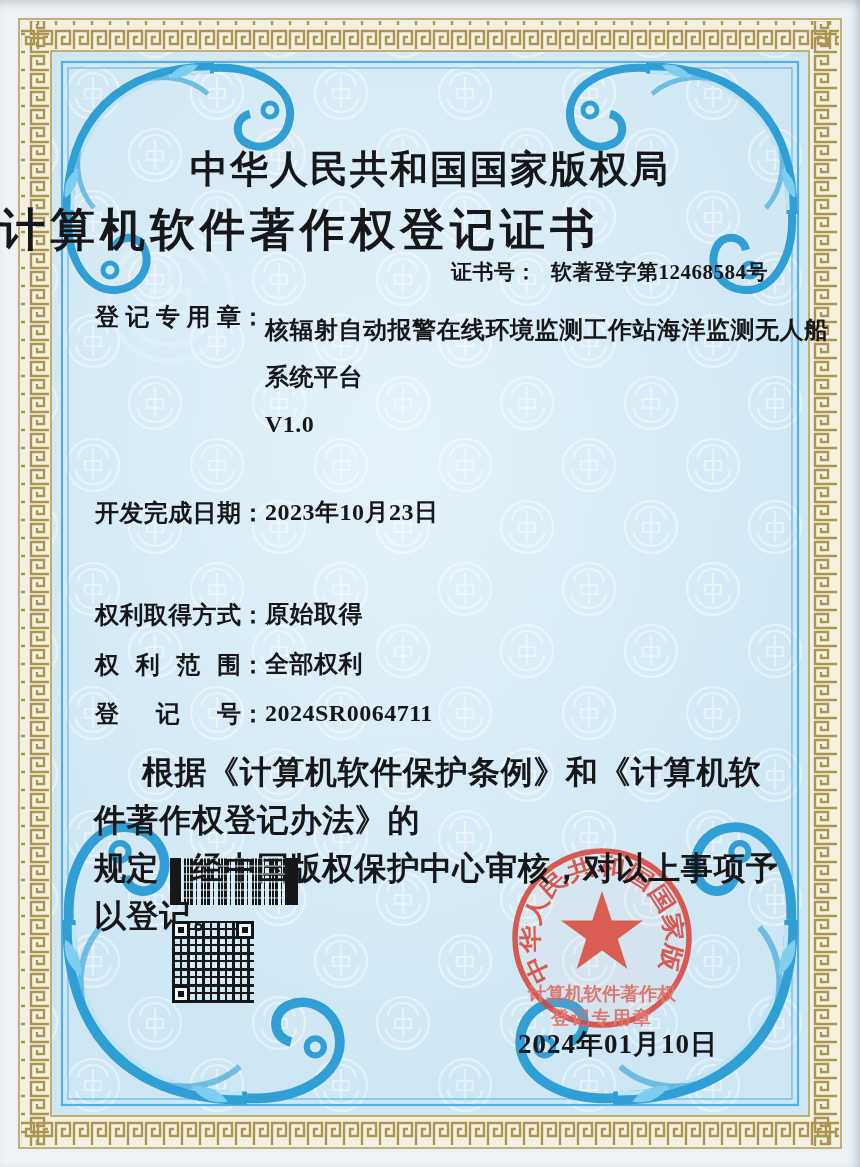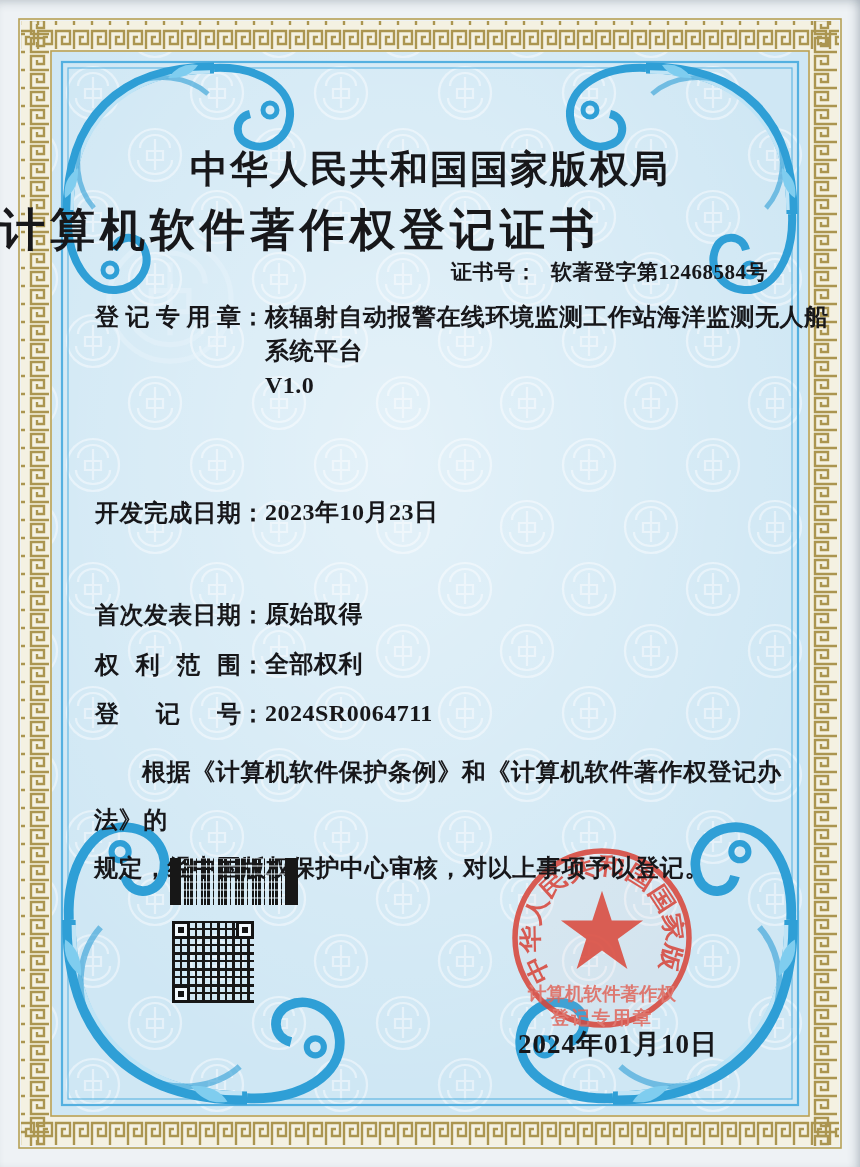--- a/index.html
+++ b/index.html
@@ -35,25 +35,25 @@
   }
   .colon{
     display:inline-block;vertical-align:top;
     font-family:"Liberation Sans","DejaVu Sans",sans-serif;
     font-weight:700;line-height:33px;
   }
   .val{
     position:absolute;left:170px;top:0;white-space:nowrap;
     font-weight:600;line-height:33px;letter-spacing:.5px;
   }
-  .val .vline{line-height:34px;}
+  .val .vline{line-height:34px;margin-top:13px;}
 
   .statement{
     position:absolute;left:94px;top:748px;width:692px;
-    font-size:24px;font-weight:600;line-height:48px;letter-spacing:.6px;
+    font-size:32px;font-weight:600;line-height:48px;letter-spacing:.6px;
   }
   .statement .l1{text-indent:48px;}
 
   .barcode{
     position:absolute;left:170px;top:858px;width:128px;height:47px;
     background:
       repeating-linear-gradient(0deg, transparent 0 6px, rgba(236,246,252,.45) 6px 8px),
       repeating-linear-gradient(90deg,#171717 0 2px,transparent 2px 3px,#171717 3px 6px,transparent 6px 9px,#171717 9px 10px,transparent 10px 14px,#171717 14px 16px,transparent 16px 17px);
     box-shadow:inset 11px 0 0 #171717, inset -13px 0 0 #171717;
   }
@@ -172,21 +172,21 @@
     </div>
 
 
     <div class="row" style="top:496px">
       <span class="lbl">开发完成日期</span><span class="colon">：</span>
       <span class="val">2023年10月23日</span>
     </div>
 
 
     <div class="row" style="top:598px">
-      <span class="lbl">首次发表日期</span><span class="colon">：</span>
+      <span class="lbl">权利取得方式</span><span class="colon">：</span>
       <span class="val">原始取得</span>
     </div>
 
     <div class="row" style="top:648px">
       <span class="lbl">权利范围</span><span class="colon">：</span>
       <span class="val">全部权利</span>
     </div>
 
     <div class="row" style="top:697px">
       <span class="lbl">登记号</span><span class="colon">：</span>

